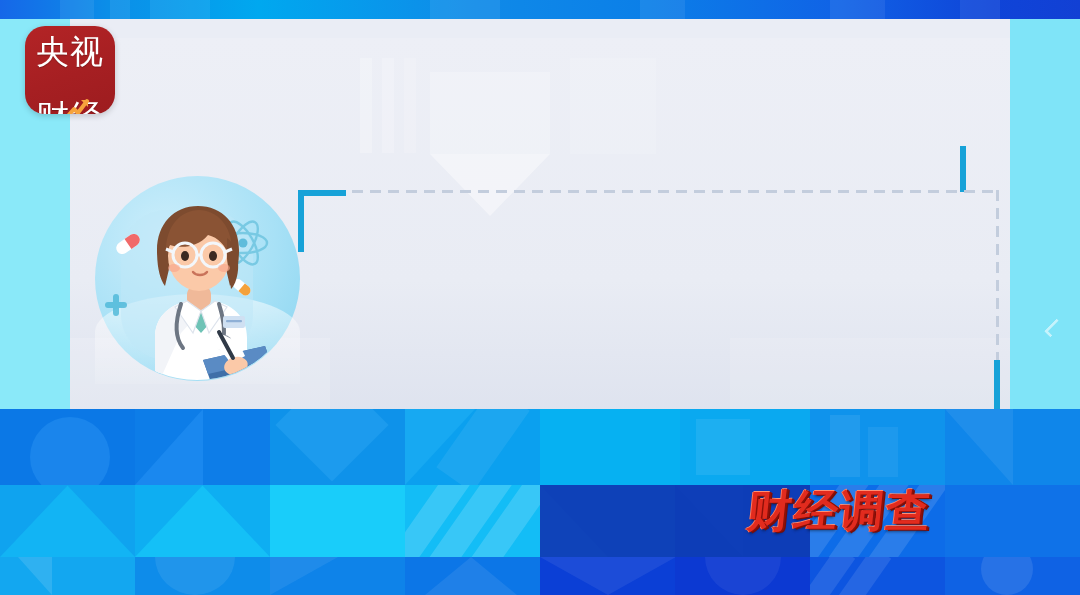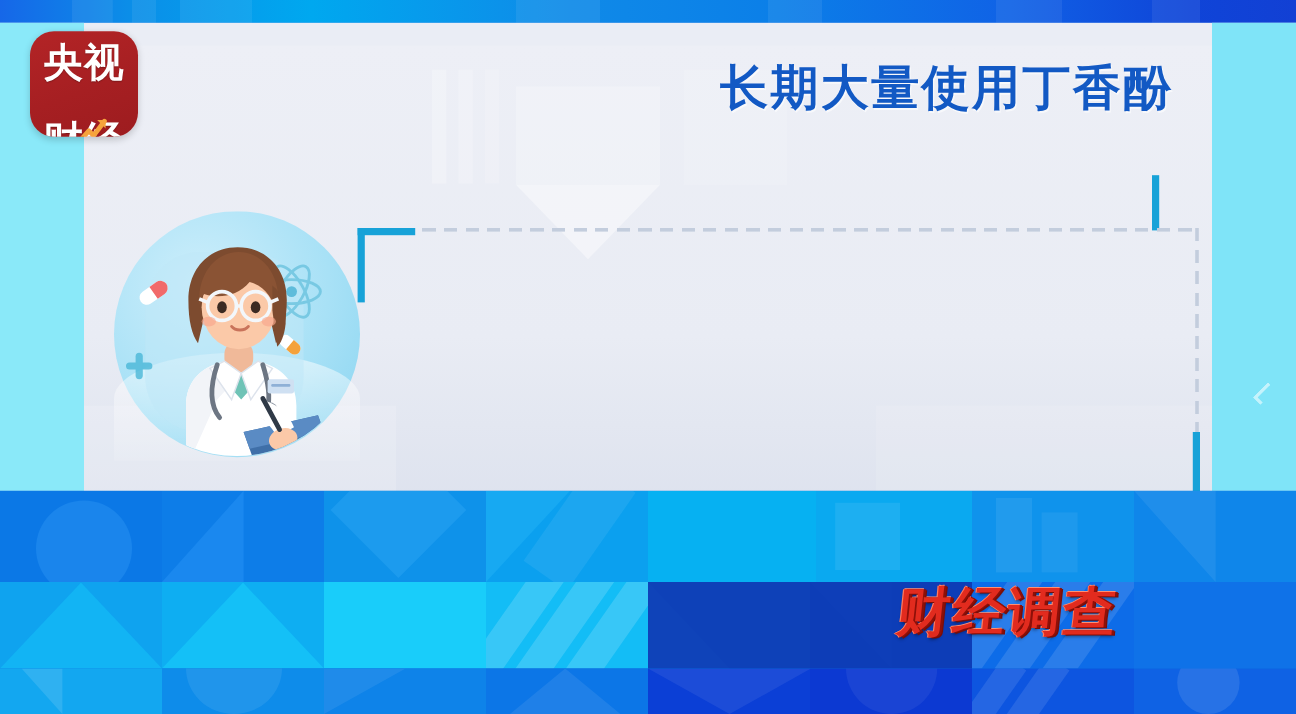--- a/index.html
+++ b/index.html
@@ -35,21 +35,21 @@
 
   
   .logo{
     position:absolute; left:25px; top:26px; width:90px; height:88px;
     background:linear-gradient(160deg,#b32426 0%,#a61f22 55%,#9d1c1f 100%);
     border-radius:20px; box-shadow:0 2px 6px rgba(0,0,0,.18);
     display:flex; flex-direction:column; align-items:center; justify-content:center;
     overflow:hidden;
   }
   .logo .l1,.logo .l2{
-    color:#fff; font-weight:bold; letter-spacing:1px; line-height:1;
+    color:#fff; font-weight:normal; letter-spacing:1px; line-height:1;
     font-family:"DejaVu Sans","Liberation Sans",sans-serif;
     text-shadow:0 1px 1px rgba(0,0,0,.25);
     margin-top:28px;
   }
   .logo .l1{ font-size:33px; margin-bottom:4px; }
   .logo .l2{ font-size:33px; position:relative; }
   .logo .arrow{
     position:absolute; left:28px; top:-4px; width:26px; height:26px;
   }
 
@@ -263,21 +263,20 @@
 
         <path d="M126 158c12 4 20 12 24 22l-14 8c-6-10-12-16-20-19z" fill="#ffffff"></path>
         <ellipse cx="141" cy="190" rx="12" ry="9" fill="#fbc9a8" transform="rotate(-15 141 190)"></ellipse>
         <ellipse cx="176" cy="203" rx="11" ry="8" fill="#fbc9a8" transform="rotate(-12 176 203)"></ellipse>
 
         <path d="M124 156l14 26" stroke="#303a47" stroke-width="4" stroke-linecap="round"></path>
       </g>
     </svg>
   </div>
 
-  <div class="title">长期大量使用丁香酚</div>
 
 
   <div class="logo">
     <span class="l1">央视</span>
     <span class="l2">财经
       <svg class="arrow" viewBox="0 0 26 26">
         <path d="M3 21 L10 13 L14 17 L23 5" stroke="#f6a33c" stroke-width="4" fill="none" stroke-linecap="round" stroke-linejoin="round"></path>
         <path d="M17 4 L24 4 L24 11 Z" fill="#f6a33c"></path>
       </svg>
     </span>

